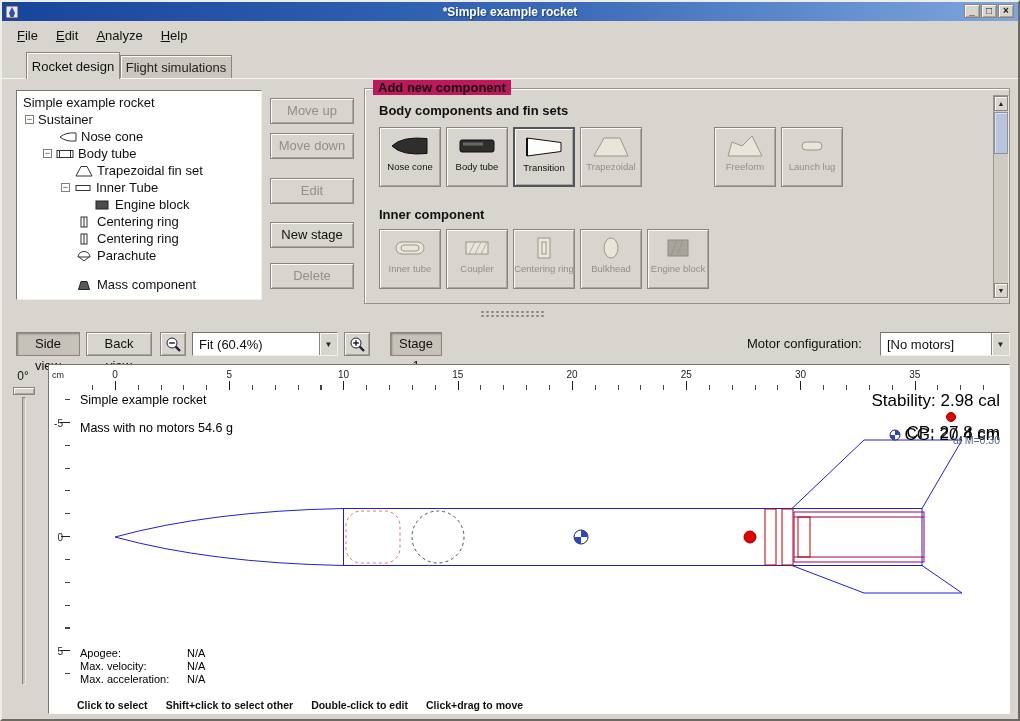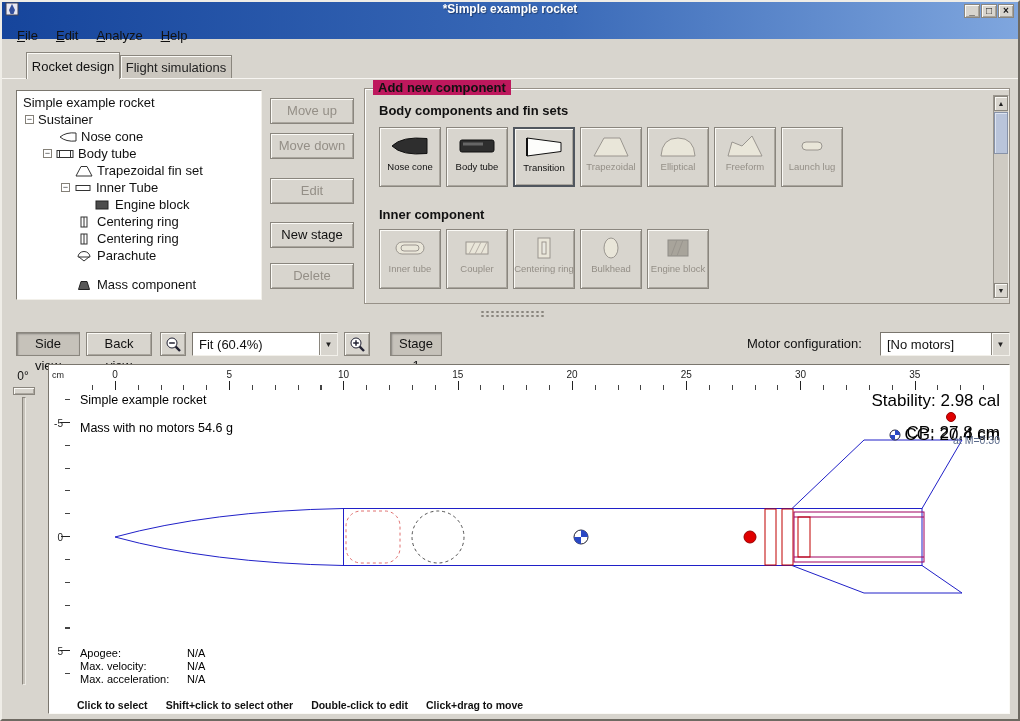--- a/index.html
+++ b/index.html
@@ -3,23 +3,23 @@
 <meta charset="utf-8">
 <style>
   *{margin:0;padding:0;box-sizing:border-box;}
   html,body{background:#6a6a6a;}
   body{font-family:"Liberation Sans",sans-serif;}
   #app{position:relative;width:1020px;height:721px;background:#d8d5ce;color:#111;
        font-size:13px;border:2px solid;border-color:#efede7 #6e6a62 #6e6a62 #efede7;overflow:hidden;}
   .abs{position:absolute;}
 
   
-  .titlebar{left:0;top:0;width:1016px;height:37px;
+  .titlebar{left:0;top:0;width:1016px;height:19px;
     background:linear-gradient(to right,#16459c,#3a6ab8 55%,#7fa6de);
-    display:flex;align-items:flex-start;color:#fff;}
+    display:flex;align-items:center;color:#fff;}
   .titlebar .title{position:absolute;left:0;right:0;text-align:center;font-size:12px;font-weight:bold;
     text-shadow:1px 1px 1px rgba(0,0,0,.4);}
   .app-icon{margin-left:3px;width:14px;height:14px;z-index:2;}
   .win-btn{position:absolute;top:2px;width:16px;height:14px;background:#d8d5ce;
     border:1px solid #8a867e;box-shadow:inset 1px 1px 0 #fbfaf6,inset -1px -1px 0 #a8a49c;
     color:#111;font-size:10px;line-height:12px;text-align:center;font-weight:bold;z-index:2;}
 
   
   .menubar{left:0;top:21px;width:1016px;height:24px;display:flex;align-items:center;padding-left:6px;}
   .menu-item{padding:3px 9px;cursor:default;}
@@ -240,26 +240,20 @@
           <line x1="3" y1="4" x2="3" y2="22" stroke="#111" stroke-width="2"></line>
         </svg>
       <span class="comp-label">Transition</span>
     </div>
     <div class="comp-btn raised off" style="left:215px;top:38px;">
       <svg width="40" height="26" viewBox="0 0 40 26">
           <path d="M3,23 L13,5 L29,5 L37,23 Z" fill="#f1eee6" stroke="#444"></path>
         </svg>
       <span class="comp-label">Trapezoidal</span>
     </div>
-    <div class="comp-btn raised off" style="left:282px;top:38px;">
-      <svg width="40" height="26" viewBox="0 0 40 26">
-          <path d="M3,23 Q4,5 20,5 Q36,5 37,23 Z" fill="#f1eee6" stroke="#444"></path>
-        </svg>
-      <span class="comp-label">Elliptical</span>
-    </div>
     <div class="comp-btn raised off" style="left:349px;top:38px;">
       <svg width="40" height="26" viewBox="0 0 40 26">
           <path d="M3,23 L7,9 L17,13 L27,3 L37,23 Z" fill="#f1eee6" stroke="#444"></path>
         </svg>
       <span class="comp-label">Freeform</span>
     </div>
     <div class="comp-btn raised off" style="left:416px;top:38px;">
       <svg width="40" height="26" viewBox="0 0 40 26">
           <rect x="10" y="9" width="20" height="8" rx="4" fill="#f1eee6" stroke="#444"></rect>
         </svg>

